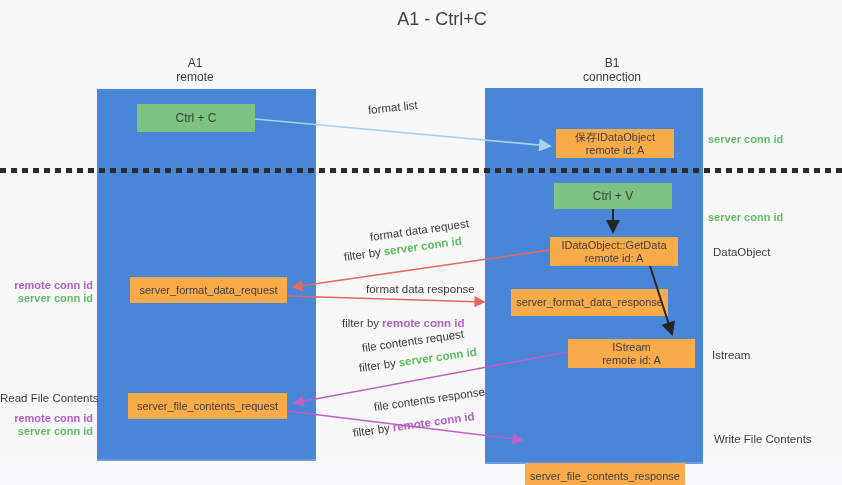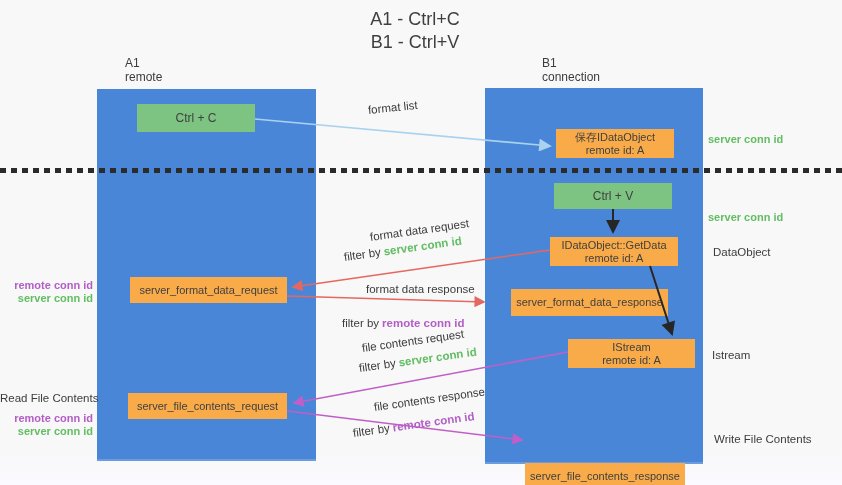--- a/index.html
+++ b/index.html
@@ -6,26 +6,26 @@
   body{
     width:842px;height:485px;overflow:hidden;
     background:linear-gradient(180deg,#f8f8f8 0%,#f8f8f8 92%,#fafaff 100%);
     font-family:"Liberation Sans", sans-serif;
     color:#3c3c3c;
     position:relative;
   }
   .canvas{position:absolute;inset:0;width:842px;height:485px;}
 
   .title{
-    position:absolute;left:265px;top:8px;width:300px;
+    position:absolute;left:292px;top:8px;width:300px;
     text-align:center;font-size:18px;line-height:23px;color:#3f3f3f;
   }
 
   .lane-header{
-    position:absolute;width:140px;
+    position:absolute;width:140px;text-align:center;
     font-size:12px;line-height:14px;color:#3c3c3c;
   }
   .lane-header.a1{left:125px;top:56px;}
   .lane-header.b1{left:542px;top:56px;}
 
   .lane{
     position:absolute;background:#4a86d8;z-index:1;
     border-bottom:2px solid #6b9ce0;
   }
   .lane.a1{left:97px;top:89px;width:219px;height:370px;}
@@ -70,21 +70,20 @@
   .side.dark{color:#3c3c3c;}
   .left-col{text-align:right;width:93px;left:0;}
 </style>
 </head>
 <body>
 
 <div class="canvas">
 
   <div class="title">
     <div>A1 - Ctrl+C</div>
-    <div>B1 - Ctrl+V</div>
   </div>
 
   <div class="lane-header a1">
     <div>A1</div>
     <div>remote</div>
   </div>
   <div class="lane-header b1">
     <div>B1</div>
     <div>connection</div>
   </div>

